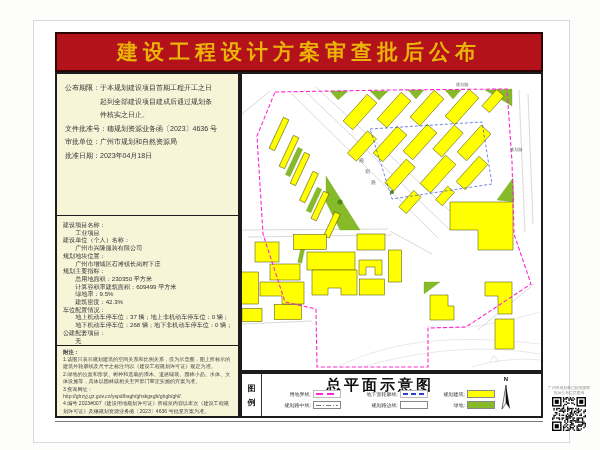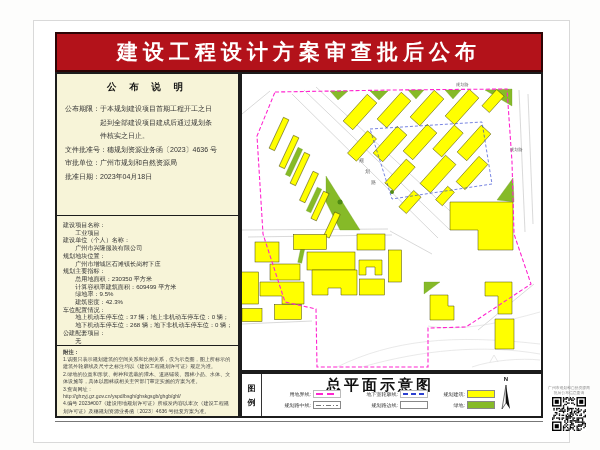--- a/index.html
+++ b/index.html
@@ -4,21 +4,21 @@
 <style>
   html,body{margin:0;padding:0;background:#fbfbf9;}
   *{box-sizing:border-box;}
   .page{position:relative;width:600px;height:450px;background:#fdfdfc;overflow:hidden;
         font-family:"Liberation Sans","DejaVu Sans",sans-serif;color:#222;}
   .outer-frame{position:absolute;left:33px;top:20px;width:537px;height:423px;
         border:1px solid #d9d9d9;background:#ffffff;}
   
   .banner{position:absolute;left:55px;top:32px;width:488px;height:40px;
         background:#b3121a;border:2px solid #2d0405;display:flex;align-items:center;justify-content:center;}
-  .banner span{color:#ffffff;font-size:21px;font-weight:bold;letter-spacing:5px;white-space:nowrap;}
+  .banner span{color:#eab308;font-size:21px;font-weight:bold;letter-spacing:5px;white-space:nowrap;}
   
   .left-panel{position:absolute;left:55px;top:72px;width:185px;height:346px;
         background:#f7f4d8;border:2px solid #1c1c1c;display:flex;flex-direction:column;}
   .sec{overflow:hidden;}
   .sec1{height:141px;padding:7px 8px 0 8px;}
   .sec2{height:130px;border-top:1.5px solid #1c1c1c;padding:5px 6px 0 6px;}
   .sec3{height:71px;border-top:1.5px solid #1c1c1c;padding:3px 6px 0 6px;}
   .sec1-heading{text-align:center;font-weight:bold;font-size:9.5px;letter-spacing:5px;margin-bottom:8px;color:#111;}
   .line1{font-size:7px;line-height:13.5px;white-space:nowrap;color:#333;}
   .line2{font-size:6.1px;line-height:7.7px;white-space:nowrap;color:#333;}
@@ -60,21 +60,20 @@
 
 <div class="page">
   <div class="outer-frame"></div>
 
   <div class="banner">
     <span>建设工程设计方案审查批后公布</span>
   </div>
 
   <div class="left-panel">
     <div class="sec sec1">
-      <div class="sec1-heading">公 布 说 明</div>
       <div>
           <div class="line1">公布期限：于本规划建设项目首期工程开工之日</div>
           <div class="line1">　　　　　起到全部建设项目建成后通过规划条</div>
           <div class="line1">　　　　　件核实之日止。</div>
           <div class="line1">文件批准号：穗规划资源业务函〔2023〕4636 号</div>
           <div class="line1">审批单位：广州市规划和自然资源局</div>
           <div class="line1">批准日期：2023年04月18日</div>
         </div>
     </div>
     <div class="sec sec2">

